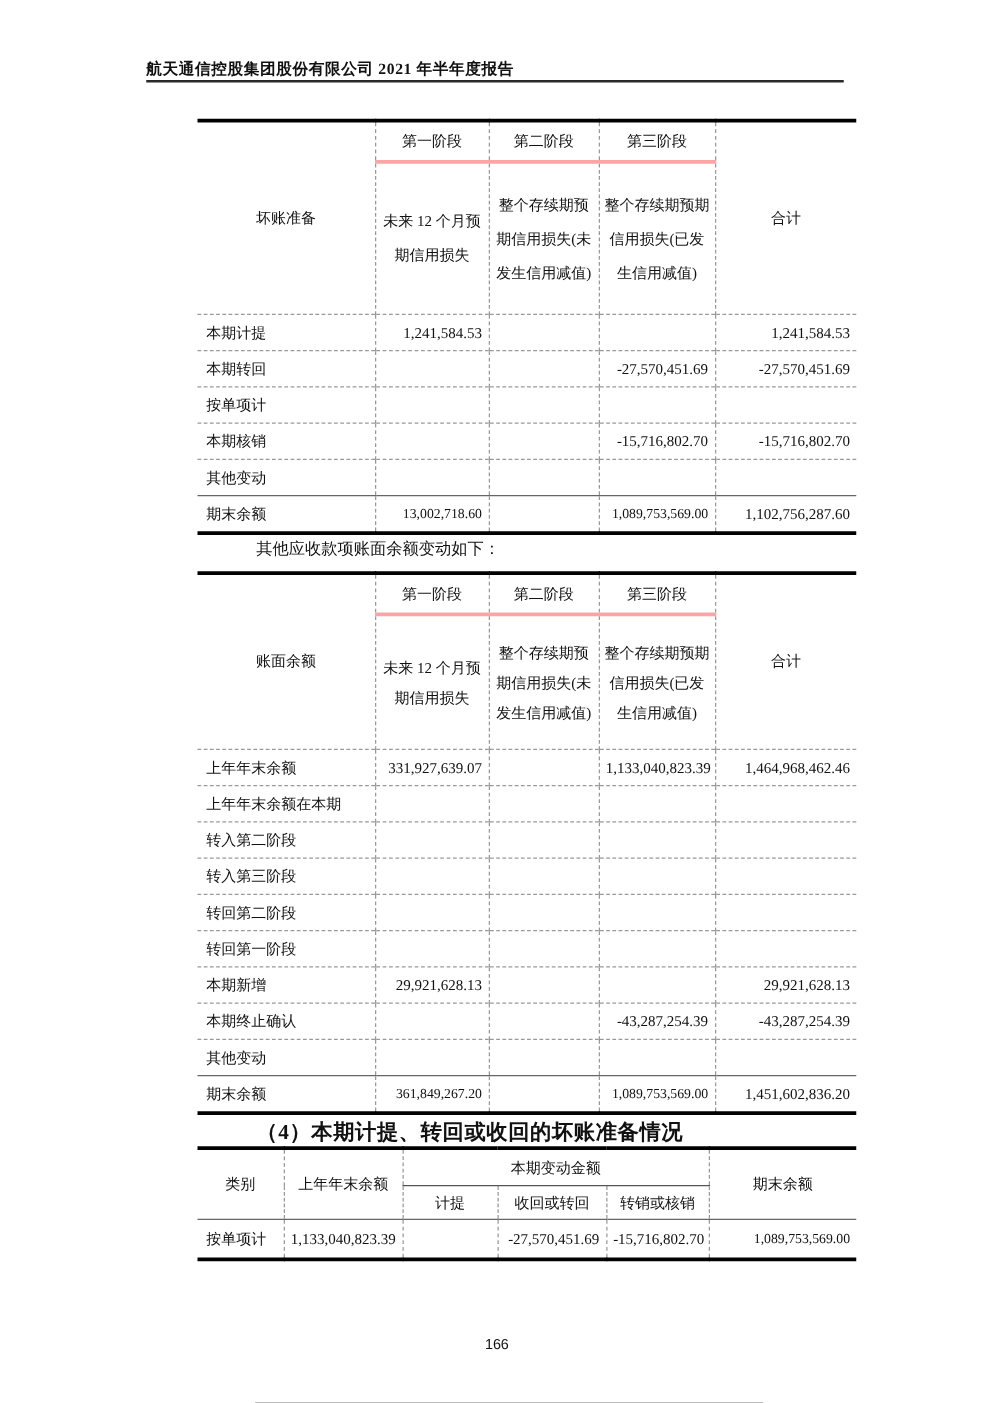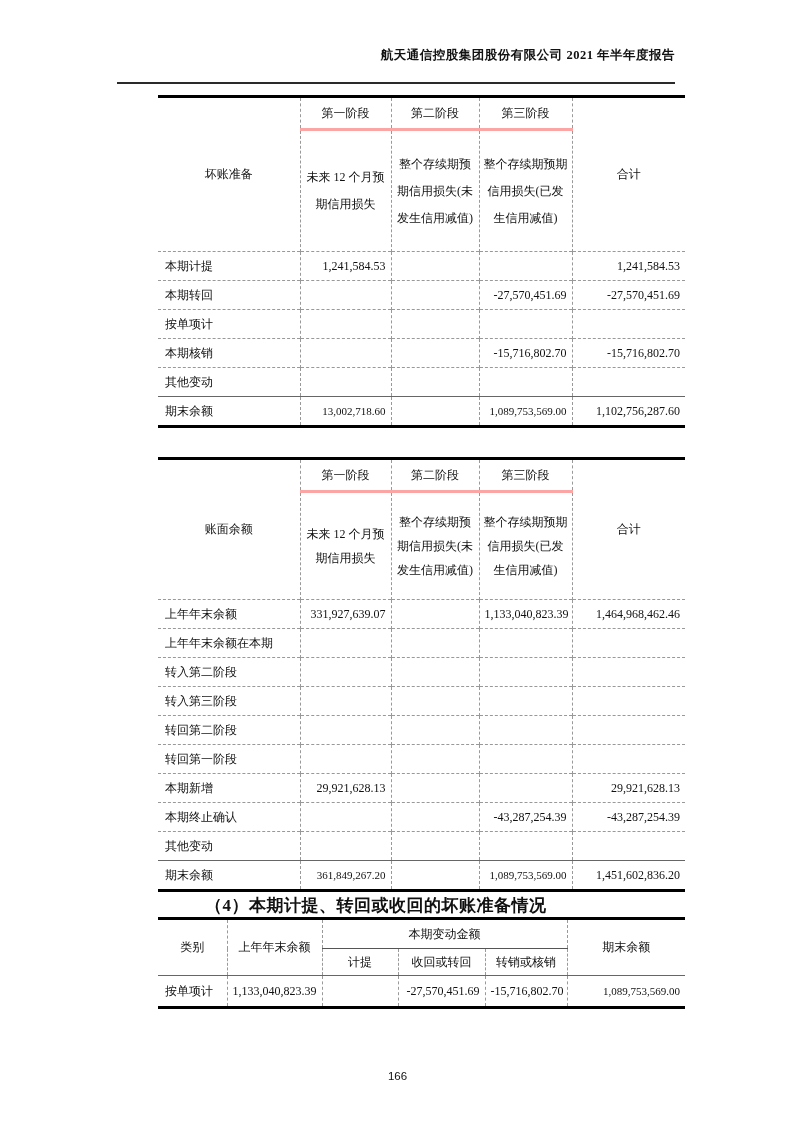--- a/index.html
+++ b/index.html
@@ -5,22 +5,22 @@
   html,body{margin:0;padding:0;background:#888;}
   .page{
     position:relative;width:793px;height:1122px;background:#ffffff;
     margin:0 auto;overflow:hidden;
     font-family:"Liberation Serif","DejaVu Serif",serif;
     color:#111;
   }
   
   .doc-header{
     position:absolute;top:47px;left:117px;width:558px;
-    text-align:right;font-size:12.5px;font-weight:700;
-    padding-bottom:18px;border-bottom:2px solid #2a2a2a;
+    text-align:left;font-size:12.5px;font-weight:700;
+    padding-bottom:0;border-bottom:2px solid #2a2a2a;
     letter-spacing:.5px;
   }
   
   table{
     border-collapse:collapse;table-layout:fixed;width:527px;
     font-size:12px;color:#111;
     border-top:3px solid #000;border-bottom:3px solid #000;
   }
   td,th{padding:0 5px;vertical-align:middle;font-weight:400;overflow:hidden;}
   .bl{border-left:1px dashed #999;}
@@ -130,20 +130,21 @@
     <tr class="body last">
       <td class="rowlabel">期末余额</td>
       <td class="num num-sm bl">13,002,718.60</td>
       <td class="num num-sm bl"></td>
       <td class="num num-sm bl">1,089,753,569.00</td>
       <td class="num bl">1,102,756,287.60</td>
     </tr>
   </tbody>
     </table>
 
+  <div class="intro">其他应收款项账面余额变动如下：</div>
 
   <table class="tbl2">
     <colgroup>
         <col style="width:142px">
         <col style="width:91px">
         <col style="width:88px">
         <col style="width:93px">
         <col style="width:113px">
       </colgroup>
     <tbody>

